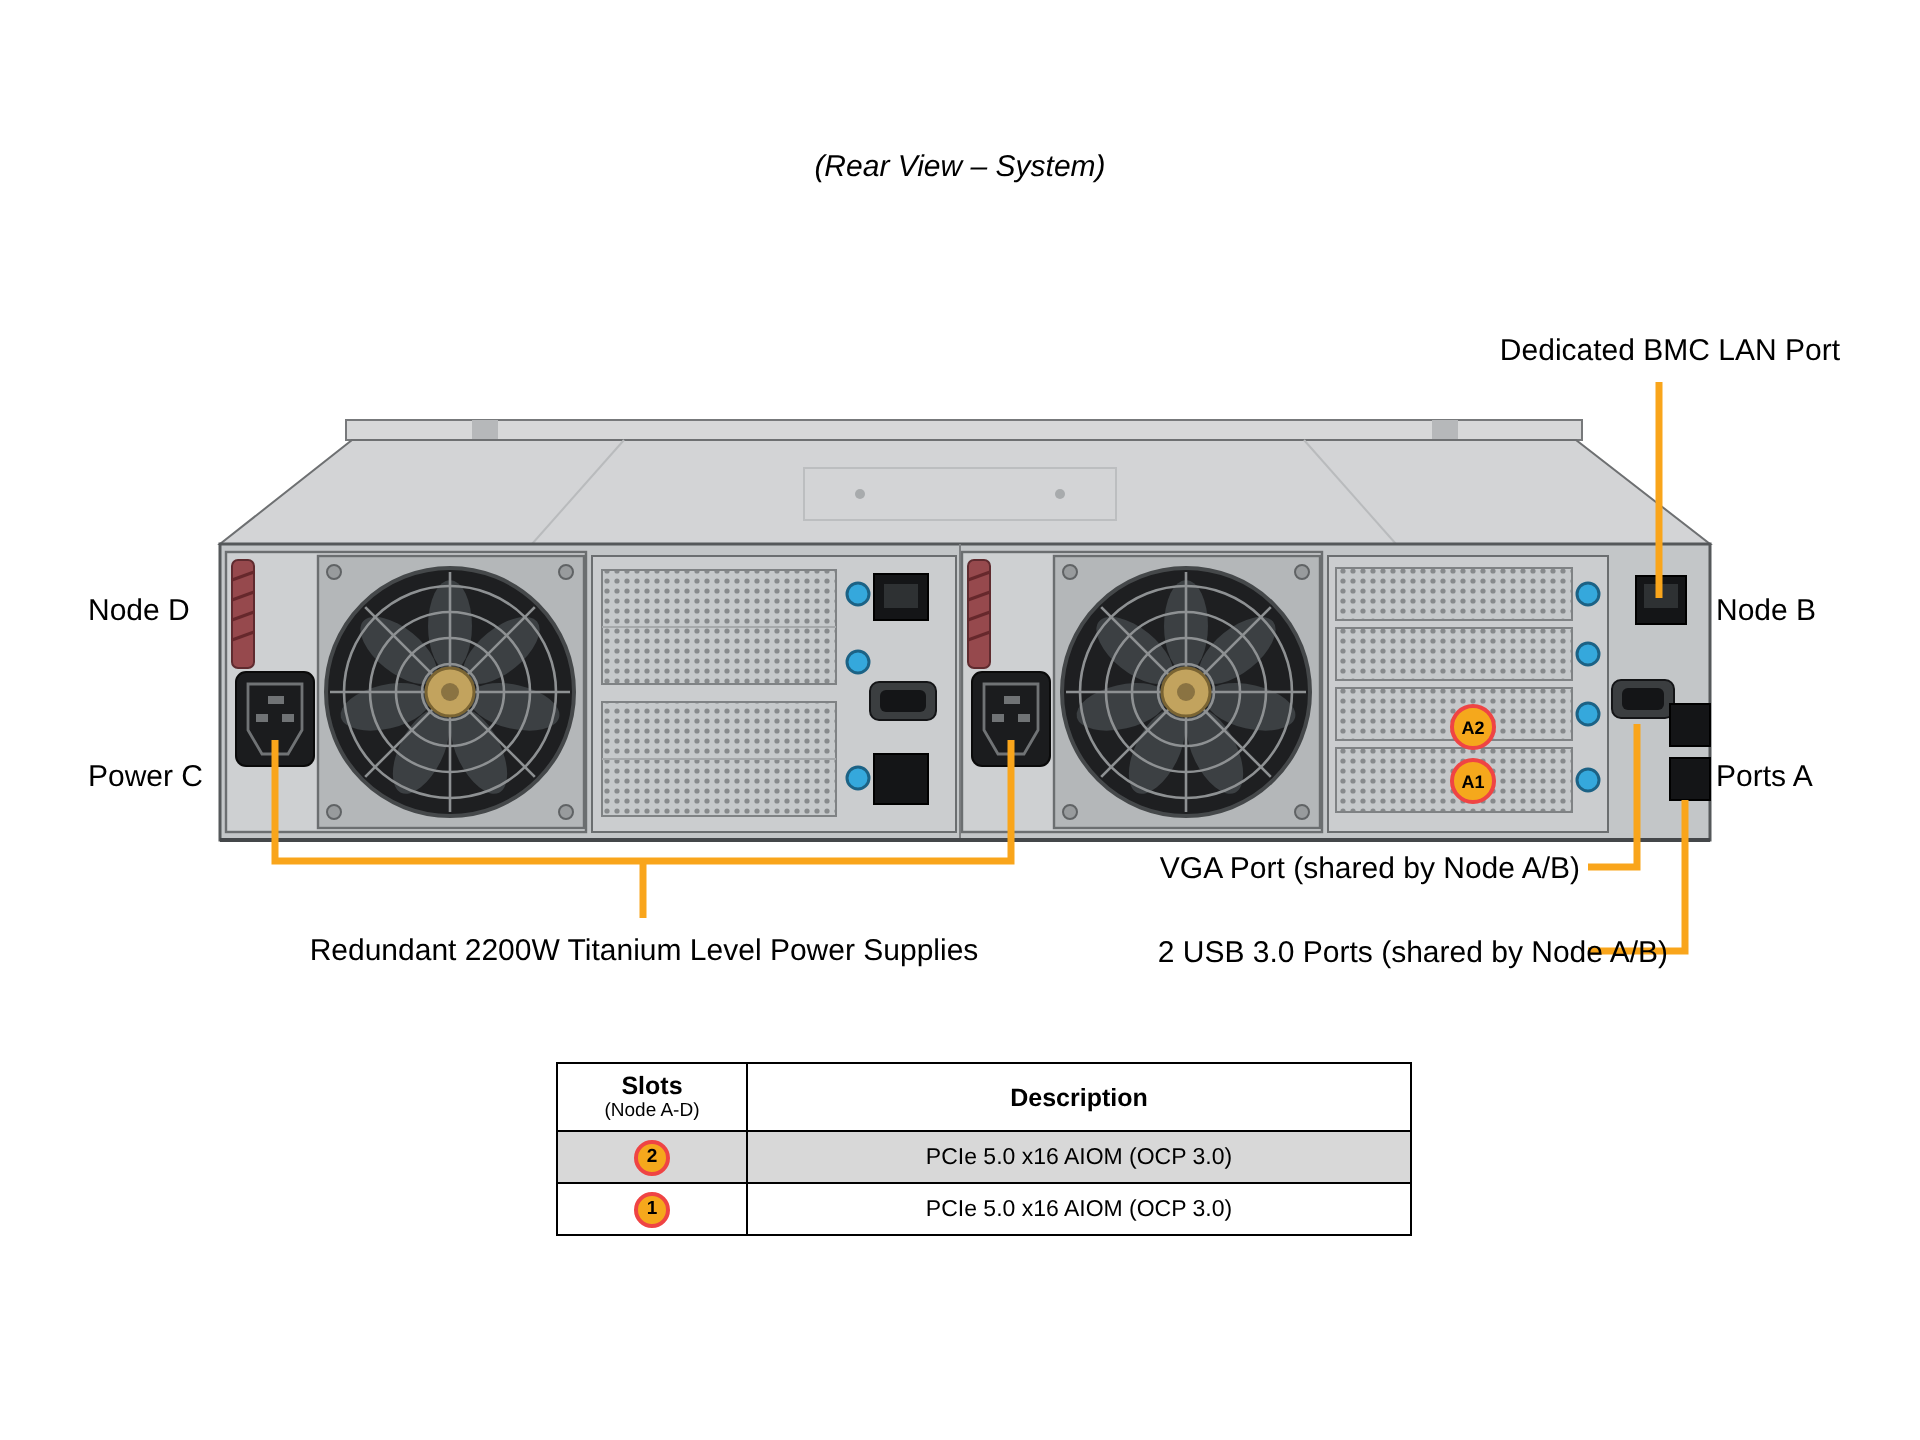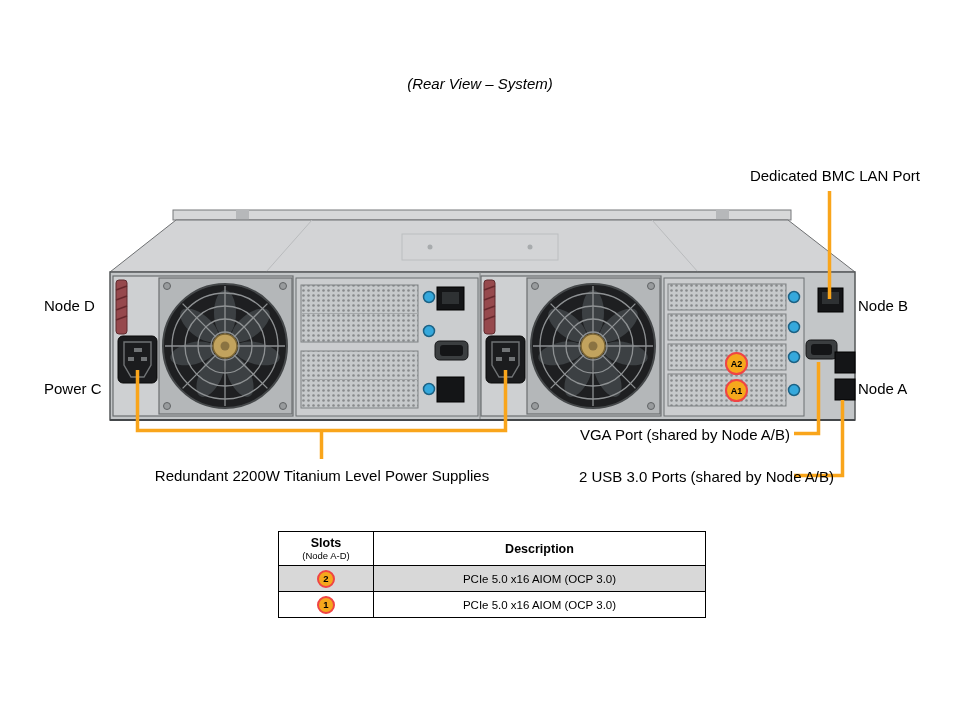--- a/index.html
+++ b/index.html
@@ -159,21 +159,21 @@
     </g>
   </svg>
 
   <div class="lbl right" style="left:660px;top:167px;width:260px;">Dedicated BMC LAN Port</div>
 
   <div class="lbl italic center" style="left:0;top:75px;width:960px;">(Rear View – System)</div>
 
   <div class="lbl" style="left:44px;top:297px;width:70px;">Node D</div>
   <div class="lbl" style="left:44px;top:380px;width:70px;">Power C</div>
   <div class="lbl" style="left:858px;top:297px;width:70px;">Node B</div>
-  <div class="lbl" style="left:858px;top:380px;width:70px;">Node A</div>
+  <div class="lbl" style="left:858px;top:380px;width:70px;">Ports A</div>
 
   <div class="lbl right" style="left:480px;top:426px;width:310px;">VGA Port (shared by Node A/B)</div>
   <div class="lbl right" style="left:470px;top:468px;width:320px;padding-left:44px;">2 USB 3.0 Ports (shared by Node A/B)</div>
   <div class="lbl center" style="left:92px;top:467px;width:460px;">Redundant 2200W Titanium Level Power Supplies</div>
 
   <div class="chip" style="left:725px;top:352px;">
     <span>A2</span>
   </div>
   <div class="chip" style="left:725px;top:379px;">
     <span>A1</span>

